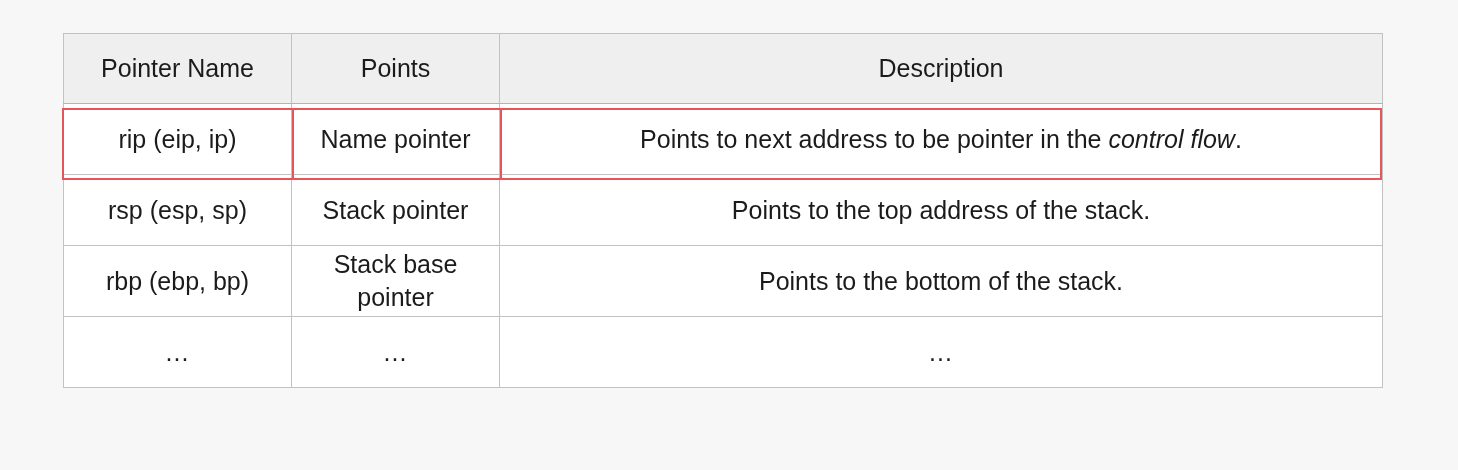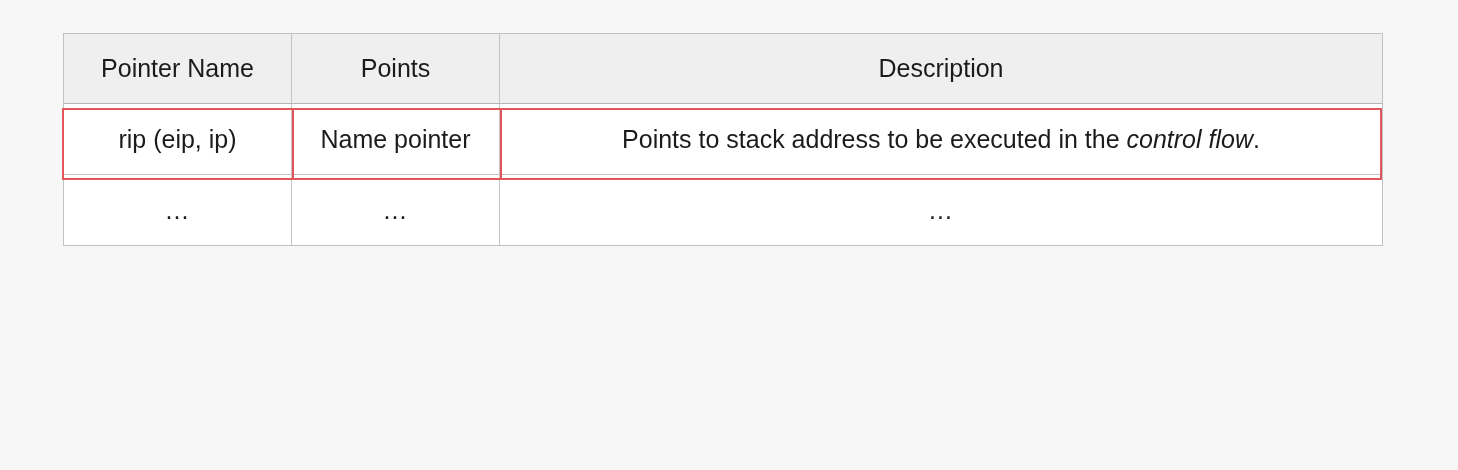--- a/index.html
+++ b/index.html
@@ -135,24 +135,34 @@
         <th>Pointer Name</th>
         <th>Points</th>
         <th>Description</th>
       </tr>
     </thead>
     <tbody>
 
       <tr class="row-highlighted">
         <td>rip (eip, ip)</td>
         <td>Name pointer</td>
-        <td><span>Points to stack address to be executed in the </span><em class="em-term">control flow</em><span>.</span></td>
+        <td><span>Points to next address to be pointer in the </span><em class="em-term">control flow</em><span>.</span></td>
       </tr>
 
+      <tr>
+        <td>rsp (esp, sp)</td>
+        <td>Stack pointer</td>
+        <td>Points to the top address of the stack.</td>
+      </tr>
 
+      <tr class="row-tall">
+        <td>rbp (ebp, bp)</td>
+        <td><span class="wrap2">Stack base pointer</span></td>
+        <td>Points to the bottom of the stack.</td>
+      </tr>
 
       <tr class="row-ellipsis">
         <td class="ellipsis-cell">...</td>
         <td class="ellipsis-cell">...</td>
         <td class="ellipsis-cell">...</td>
       </tr>
 
     </tbody>
   </table>
 

